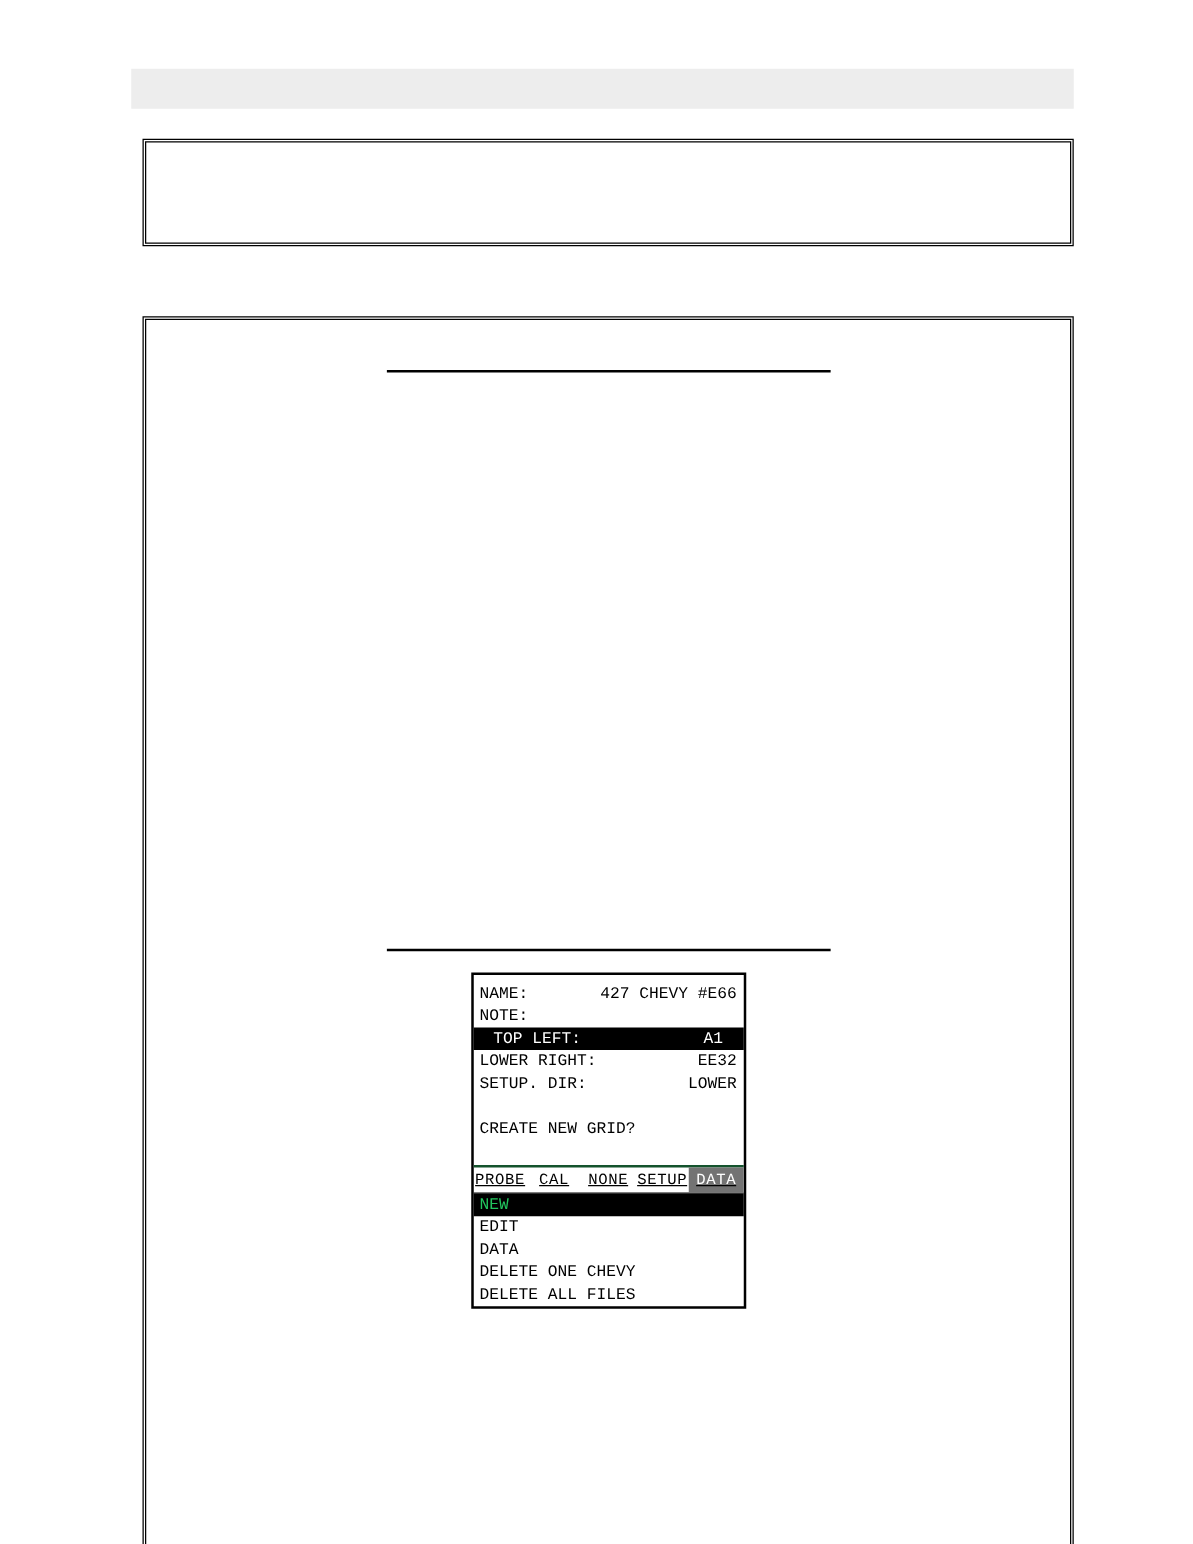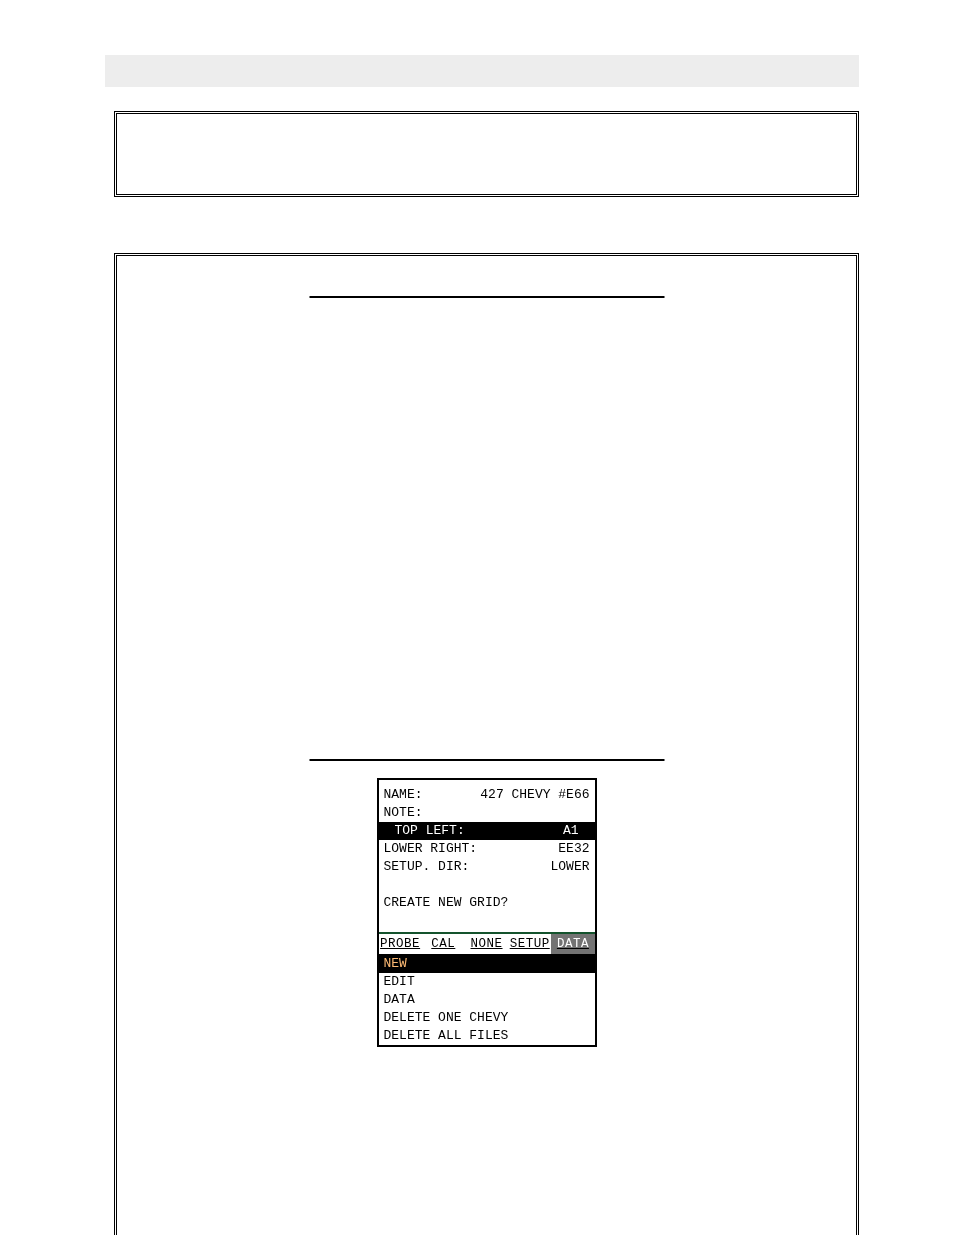--- a/index.html
+++ b/index.html
@@ -89,21 +89,21 @@
   }
   .menu-item {
     padding: 0 5px;
     font-family: "Courier New", Courier, monospace;
     font-size: 13px;
     line-height: 18px;
     white-space: pre;
   }
   .menu-item.selected {
     background: #000;
-    color: #fdba74;
+    color: #22c55e;
   }
 </style>
 </head>
 <body>
 
 <div class="top-band"></div>
 
 <div class="panel panel-small"></div>
 
 <div class="panel panel-large">

